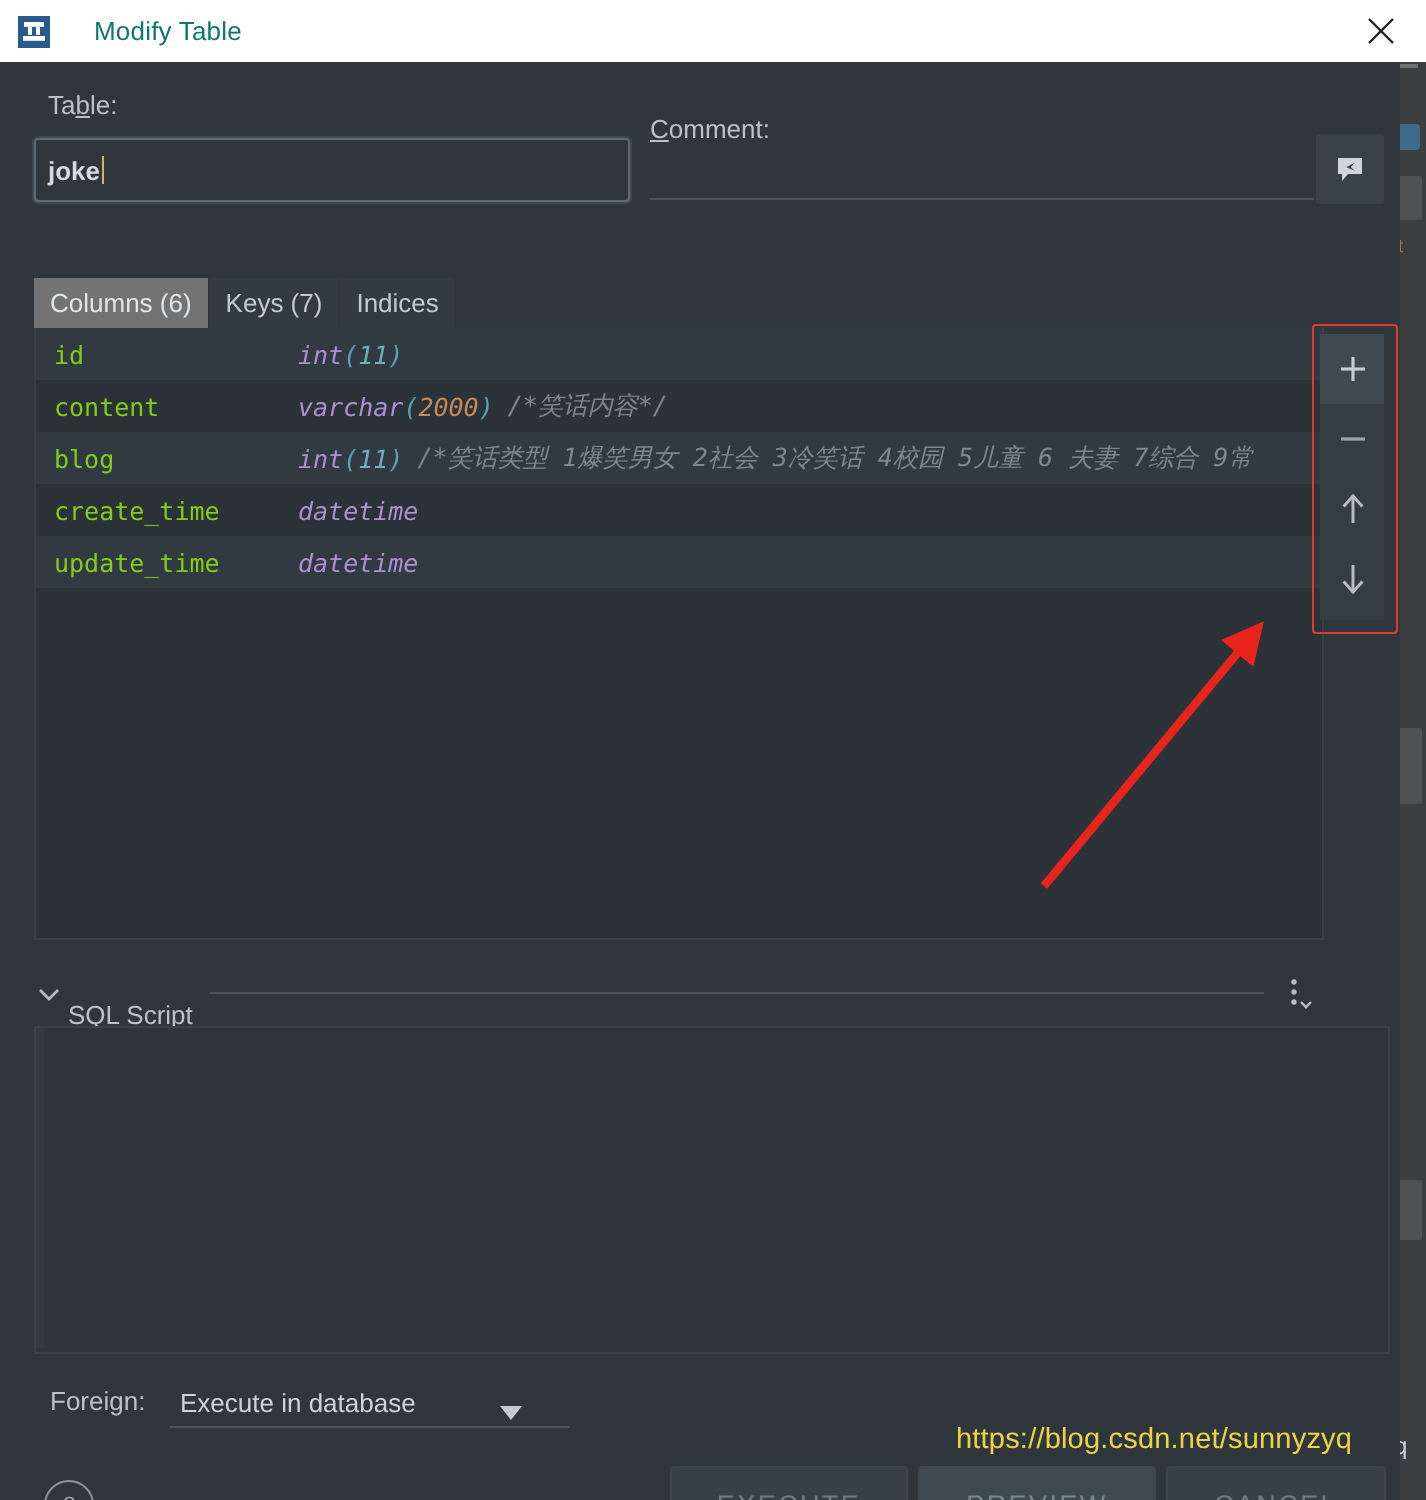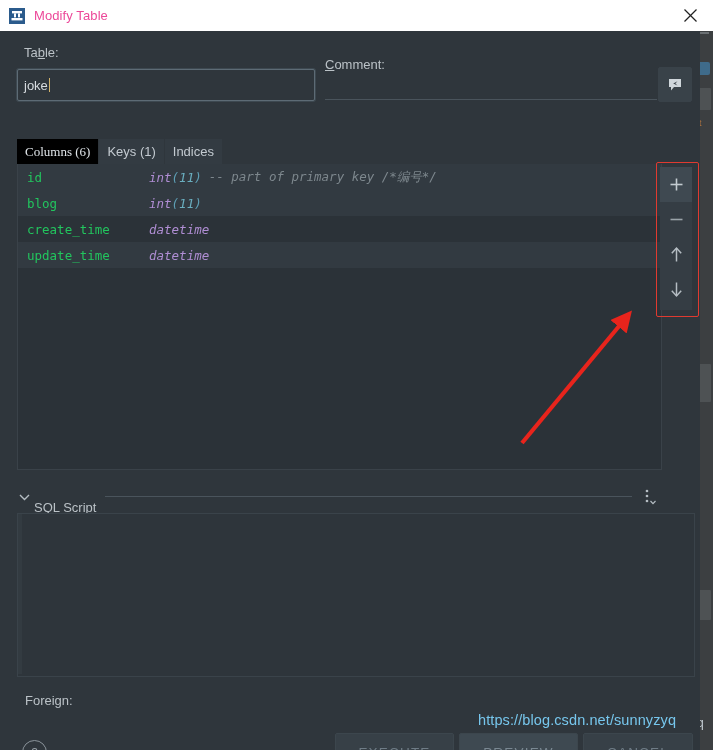--- a/index.html
+++ b/index.html
@@ -19,21 +19,21 @@
   .ide-bg .chbadge{position:absolute;left:2px;width:13px;height:13px;border-radius:2px;background:#3f6b8a;}
   .ide-bg .lbl{position:absolute;left:2px;font-size:9px;color:#8fa7b8;font-family:"Liberation Sans",sans-serif;}
 
   
   .titlebar{
     position:absolute;left:0;top:0;width:713px;height:31px;background:#ffffff;
     display:flex;align-items:center;
   }
   .tb-icon{width:16px;height:16px;margin-left:9px;position:relative;flex:0 0 auto;}
   .tb-title{
-    margin-left:9px;font-size:13px;color:#ec4899;letter-spacing:.1px;
+    margin-left:22px;font-size:13px;color:#0f766e;letter-spacing:.1px;
   }
   .tb-close{
     position:absolute;right:0;top:0;width:46px;height:31px;
     display:flex;align-items:center;justify-content:center;cursor:default;
   }
   .tb-close svg{display:block;}
 
   
   .dialog{
     position:absolute;left:0;top:31px;width:700px;height:719px;background:#2f363c;
@@ -46,54 +46,55 @@
 
   .table-input{
     position:absolute;left:17px;top:38px;width:296px;height:30px;
     background:#2f363c;border:1px solid #5d6b75;border-radius:2px;
     box-shadow:0 0 0 1px #3d4850;
     display:flex;align-items:center;
   }
   .table-input .val{
     margin-left:6px;font-size:13px;color:#d6dbdf;
     font-family:"Liberation Sans",sans-serif;
+    font-weight:bold;
   }
   .caret{display:inline-block;width:1px;height:14px;background:#d1b26a;margin-left:1px;vertical-align:-2px;}
 
   .comment-input{
     position:absolute;left:325px;top:38px;width:332px;height:30px;
     border-bottom:1px solid #4a545c;background:transparent;
   }
   .comment-btn{
     position:absolute;left:658px;top:36px;width:32px;height:33px;
     background:#394249;border:1px solid #394249;border-radius:2px;
     display:flex;align-items:center;justify-content:center;
   }
 
   
   .tabs{position:absolute;left:17px;top:107px;height:26px;display:flex;align-items:flex-end;}
   .tab{
     height:25px;padding:0 8px;font-size:13px;color:#c3cad0;
     display:flex;align-items:center;background:#333b42;
     border-right:1px solid #2f363c;
   }
-  .tab.active{background:#000000;color:#e1e6ea;font-family:Liberation Serif, serif;}
+  .tab.active{background:#737373;color:#e1e6ea;}
 
   
   .grid-panel{
     position:absolute;left:17px;top:133px;width:643px;height:305px;
     background:#2b3238;border:1px solid #3a4249;border-top:none;overflow:hidden;
   }
   .row{
     position:relative;height:26px;display:flex;align-items:center;
     padding-left:9px;white-space:nowrap;overflow:hidden;
   }
   .row.alt{background:#323a41;}
   .cname{
-    width:122px;flex:0 0 122px;font-size:12.5px;color:#22c55e;
+    width:122px;flex:0 0 122px;font-size:12.5px;color:#84cc16;
     font-family:"DejaVu Sans Mono","Liberation Mono",monospace;
   }
   .ctype{
     font-size:12.5px;font-style:italic;color:#b08ed4;
     font-family:"DejaVu Sans Mono","Liberation Mono",monospace;
     text-align:right;
   }
   .paren{color:#5e9fb5;font-style:italic;}
   .num{color:#c98a56;font-style:italic;}
   .numteal{color:#6aaebf;font-style:italic;}
@@ -149,21 +150,21 @@
     position:absolute;top:702px;height:37px;
     display:flex;align-items:center;justify-content:center;
     font-size:13.5px;letter-spacing:1.2px;color:#6f7c86;
     background:#374047;border:1px solid #3c464d;border-radius:2px;
   }
   .btn.execute{left:335px;width:117px;}
   .btn.preview{left:459px;width:117px;background:#3e4951;color:#7a8892;}
   .btn.cancel{left:583px;width:108px;}
 
   .watermark{
-    position:absolute;left:478px;top:712px;font-size:14.5px;color:#7dd3fc;
+    position:absolute;left:478px;top:712px;font-size:14.5px;color:#fde047;
     opacity:.92;letter-spacing:.1px;font-family:"Liberation Sans",sans-serif;
   }
 </style>
 </head>
 <body>
 
 <div id="root">
 
   <div class="ide-bg">
     <div class="seg" style="top:0px;height:26px;background:#f1f1f1;"></div>
@@ -212,39 +213,44 @@
         <path d="M2 2 H14 V10 H7 L4 13.5 V10 H2 Z" fill="#cfd6db"></path>
         <path d="M10.5 4.2 L6.2 6.6 L10.5 8.4 L8.4 6.6 Z" fill="#3a4249"></path>
       </svg>
     </div>
 
     <div class="tabs">
       <div class="tab active">
           <span>Columns (6)</span>
         </div>
       <div class="tab">
-          <span>Keys (1)</span>
+          <span>Keys (7)</span>
         </div>
       <div class="tab">
           <span>Indices</span>
         </div>
     </div>
 
     <div class="grid-panel">
 
       <div class="row alt">
         <span class="cname">id</span>
         <span class="ctype"><span>int</span><span class="paren">(</span><span class="numteal">11</span><span class="paren">)</span></span>
-        <span class="ccomment">-- part of primary key /*编号*/</span>
-      </div>
-
+      </div>
+
+      <div class="row">
+        <span class="cname">content</span>
+        <span class="ctype"><span>varchar</span><span class="paren">(</span><span class="num">2000</span><span class="paren">)</span></span>
+        <span class="ccomment">/*笑话内容*/</span>
+      </div>
 
       <div class="row alt">
         <span class="cname">blog</span>
         <span class="ctype"><span>int</span><span class="paren">(</span><span class="numteal">11</span><span class="paren">)</span></span>
+        <span class="ccomment">/*笑话类型 1爆笑男女 2社会 3冷笑话 4校园 5儿童 6 夫妻 7综合 9常</span>
       </div>
 
       <div class="row">
         <span class="cname">create_time</span>
         <span class="ctype">datetime</span>
       </div>
 
       <div class="row alt">
         <span class="cname">update_time</span>
         <span class="ctype">datetime</span>
@@ -306,20 +312,28 @@
         </svg>
       </span>
     </div>
 
     <div class="sqlbox">
       <div class="sqlgutter"></div>
       <div style="position:absolute;left:12px;top:6px;font-size:12.5px;color:#cfd6db;font-family:'DejaVu Sans Mono',monospace;"></div>
     </div>
 
     <div class="action-lbl">Foreign:</div>
+    <div class="action-combo">
+      <span class="action-val">Execute in database</span>
+      <span class="action-arrow">
+        <svg width="11" height="7" viewBox="0 0 11 7">
+            <polygon points="0,0 11,0 5.5,7" fill="#c3cbd1"></polygon>
+          </svg>
+      </span>
+    </div>
 
     <div class="helpbtn">
       <svg width="11" height="13" viewBox="0 0 11 13">
         <text x="5.5" y="10" font-size="11" fill="#9aa3aa" text-anchor="middle" font-family="Liberation Sans, sans-serif">?</text>
       </svg>
     </div>
     <div class="btn execute">
         <span>EXECUTE</span>
       </div>
     <div class="btn preview">

